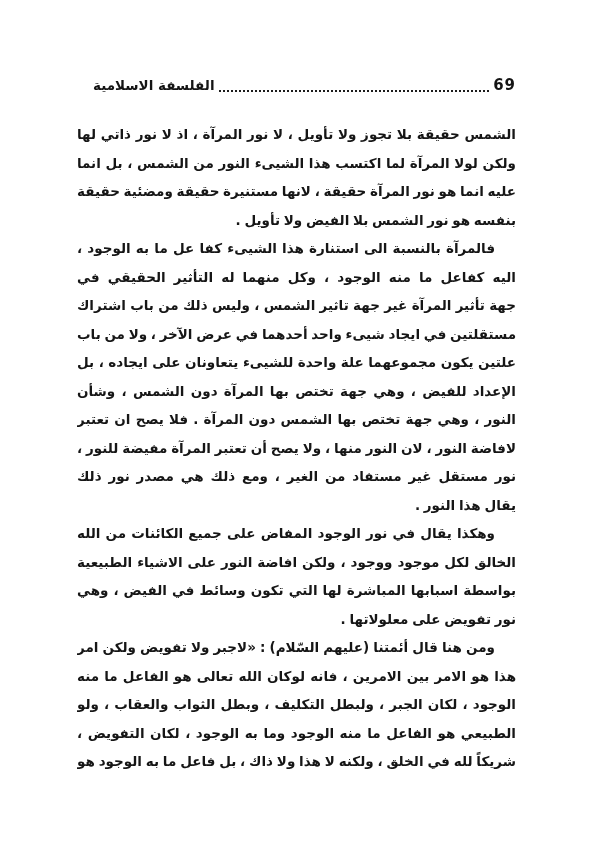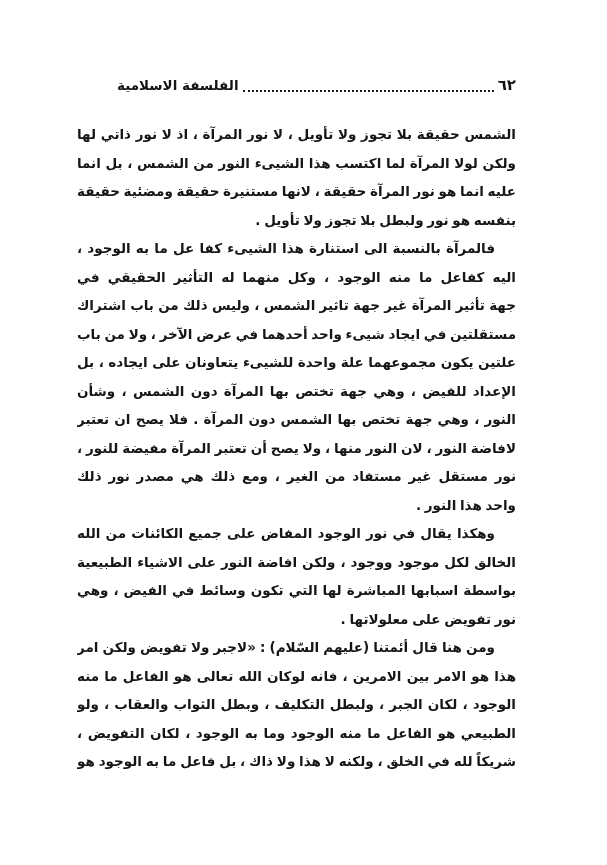--- a/index.html
+++ b/index.html
@@ -38,21 +38,20 @@
   }
   .running-header .leader {
     flex: 1 1 auto;
     border-bottom: 2.4px dotted #1c1c1c;
     margin: 0 4px 4px 4px;
     height: 0;
   }
   .running-header .book-title {
     font-size: 13.5px;
     line-height: 22px;
-    margin-left: 24px;
   }
   
   .text-block {
     position: absolute;
     top: 120px;
     right: 91px;
     left: 77px;
     direction: rtl;
     font-weight: bold;
     font-size: 13.5px;
@@ -75,45 +74,45 @@
   .line.ind {
     text-indent: 21px;
   }
 </style>
 </head>
 <body>
 
 <div class="page">
 
   <div class="running-header">
-    <span class="page-num">٦٢</span>
+    <span class="page-num">69</span>
     <span class="leader"></span>
     <span class="book-title">الفلسفة الاسلامية</span>
   </div>
 
   <div class="text-block">
 
     <div class="para">
       <div class="line">الشمس حقيقة بلا تجوز ولا تأويل ، لا نور المرآة ، اذ لا نور ذاتي لها لو لا نور الشمس ،</div>
       <div class="line">ولكن لولا المرآة لما اكتسب هذا الشيىء النور من الشمس ، بل انما الذي انعكس</div>
       <div class="line">عليه انما هو نور المرآة حقيقة ، لانها مستنيرة حقيقة ومضئية حقيقة ، غيران نورها</div>
-      <div class="line end">بنفسه هو نور ولبطل بلا تجوز ولا تأويل .</div>
+      <div class="line end">بنفسه هو نور الشمس بلا الفيض ولا تأويل .</div>
     </div>
 
     <div class="para">
       <div class="line ind">فالمرآة بالنسبة الى استنارة هذا الشيىء كفا عل ما به الوجود ، والشمس بالنسبة</div>
       <div class="line">اليه كفاعل ما منه الوجود ، وكل منهما له التأثير الحقيقي في استنارة الشيىء ، لكن</div>
       <div class="line">جهة تأثير المرآة غير جهة تاثير الشمس ، وليس ذلك من باب اشتراك علتين</div>
       <div class="line">مستقلتين في ايجاد شيىء واحد أحدهما في عرض الآخر ، ولا من باب اشتراك</div>
       <div class="line">علتين يكون مجموعهما علة واحدة للشيىء يتعاونان على ايجاده ، بل شأن المرآة</div>
       <div class="line">الإعداد للفيض ، وهي جهة تختص بها المرآة دون الشمس ، وشأن الشمس افاضة</div>
       <div class="line">النور ، وهي جهة تختص بها الشمس دون المرآة . فلا يصح ان تعتبر الشمس معِدًّة</div>
       <div class="line">لافاضة النور ، لان النور منها ، ولا يصح أن تعتبر المرآة مفيضة للنور ، لانها ليس لذاتها</div>
       <div class="line">نور مستقل غير مستفاد من الغير ، ومع ذلك هي مصدر نور ذلك الشيىء ، ولولاها لما</div>
-      <div class="line end">واحد هذا النور .</div>
+      <div class="line end">يقال هذا النور .</div>
     </div>
 
     <div class="para">
       <div class="line ind">وهكذا يقال في نور الوجود المفاض على جميع الكائنات من الله تعالى ، فانّه</div>
       <div class="line">الخالق لكل موجود ووجود ، ولكن افاضة النور على الاشياء الطبيعية الموجودة</div>
       <div class="line">بواسطة اسبابها المباشرة لها التي تكون وسائط في الفيض ، وهي المعِدَّات لافاضة</div>
       <div class="line end">نور تفويض على معلولاتها .</div>
     </div>
 
     <div class="para">

